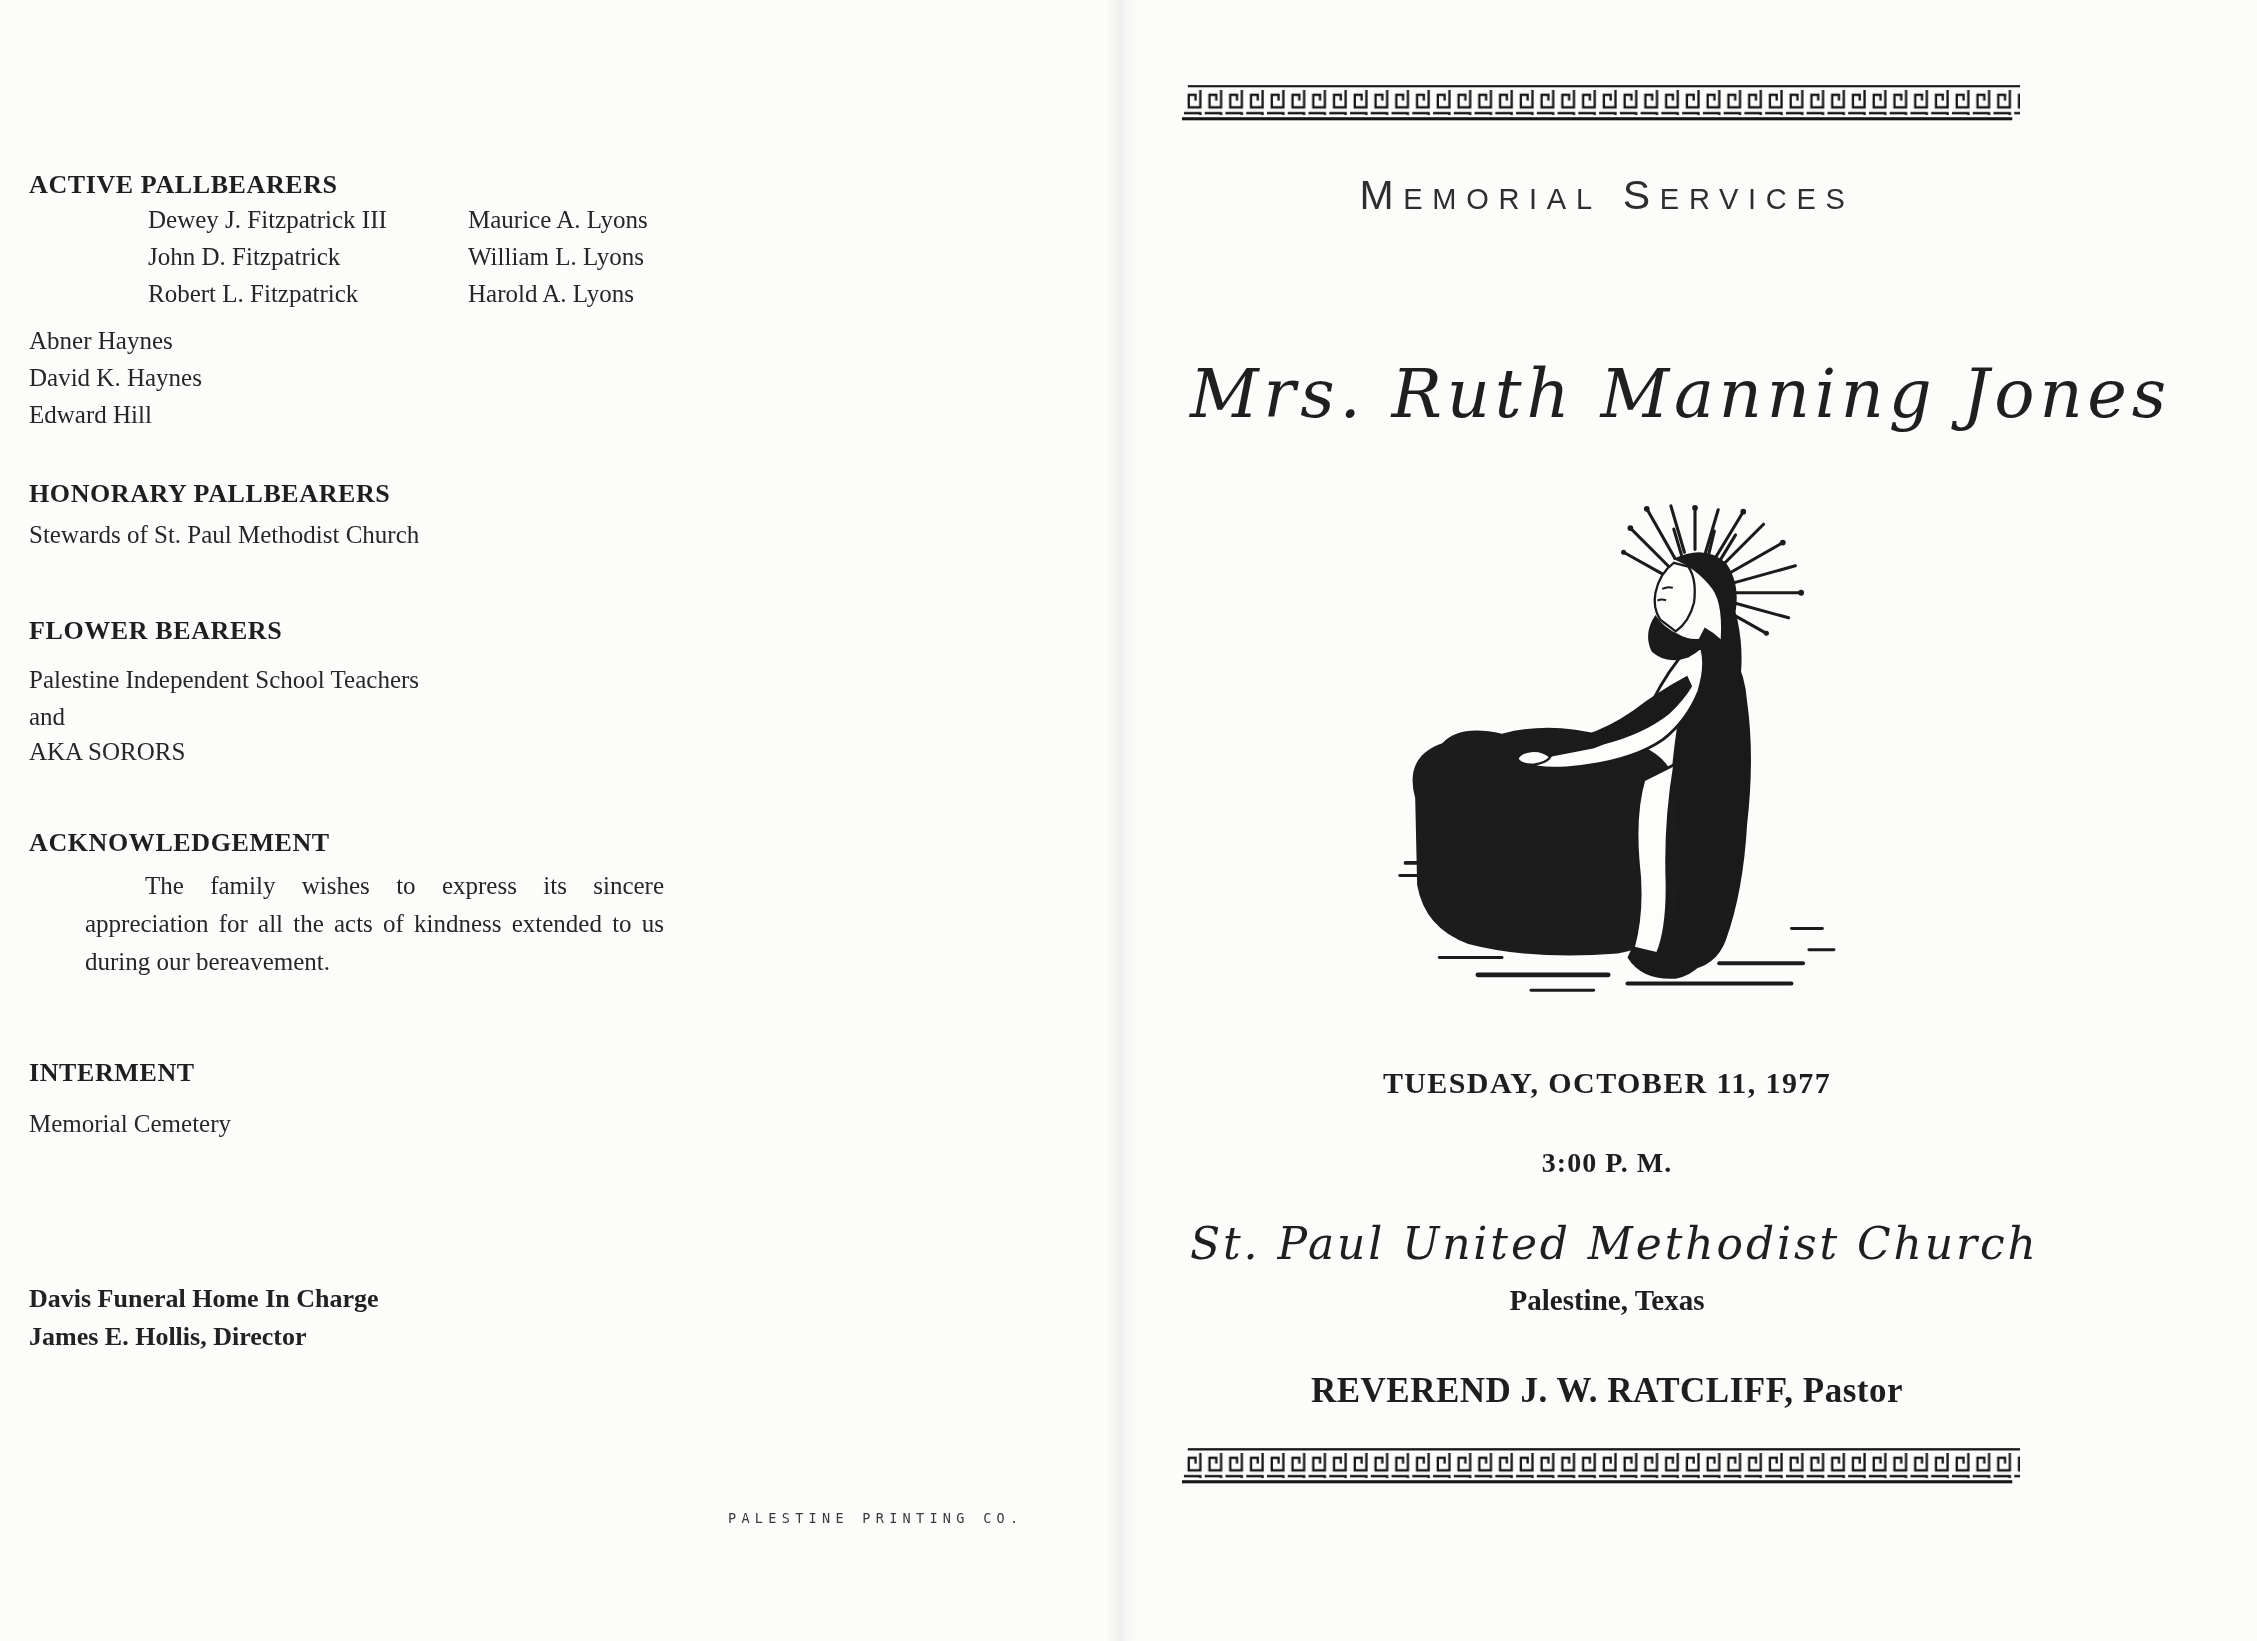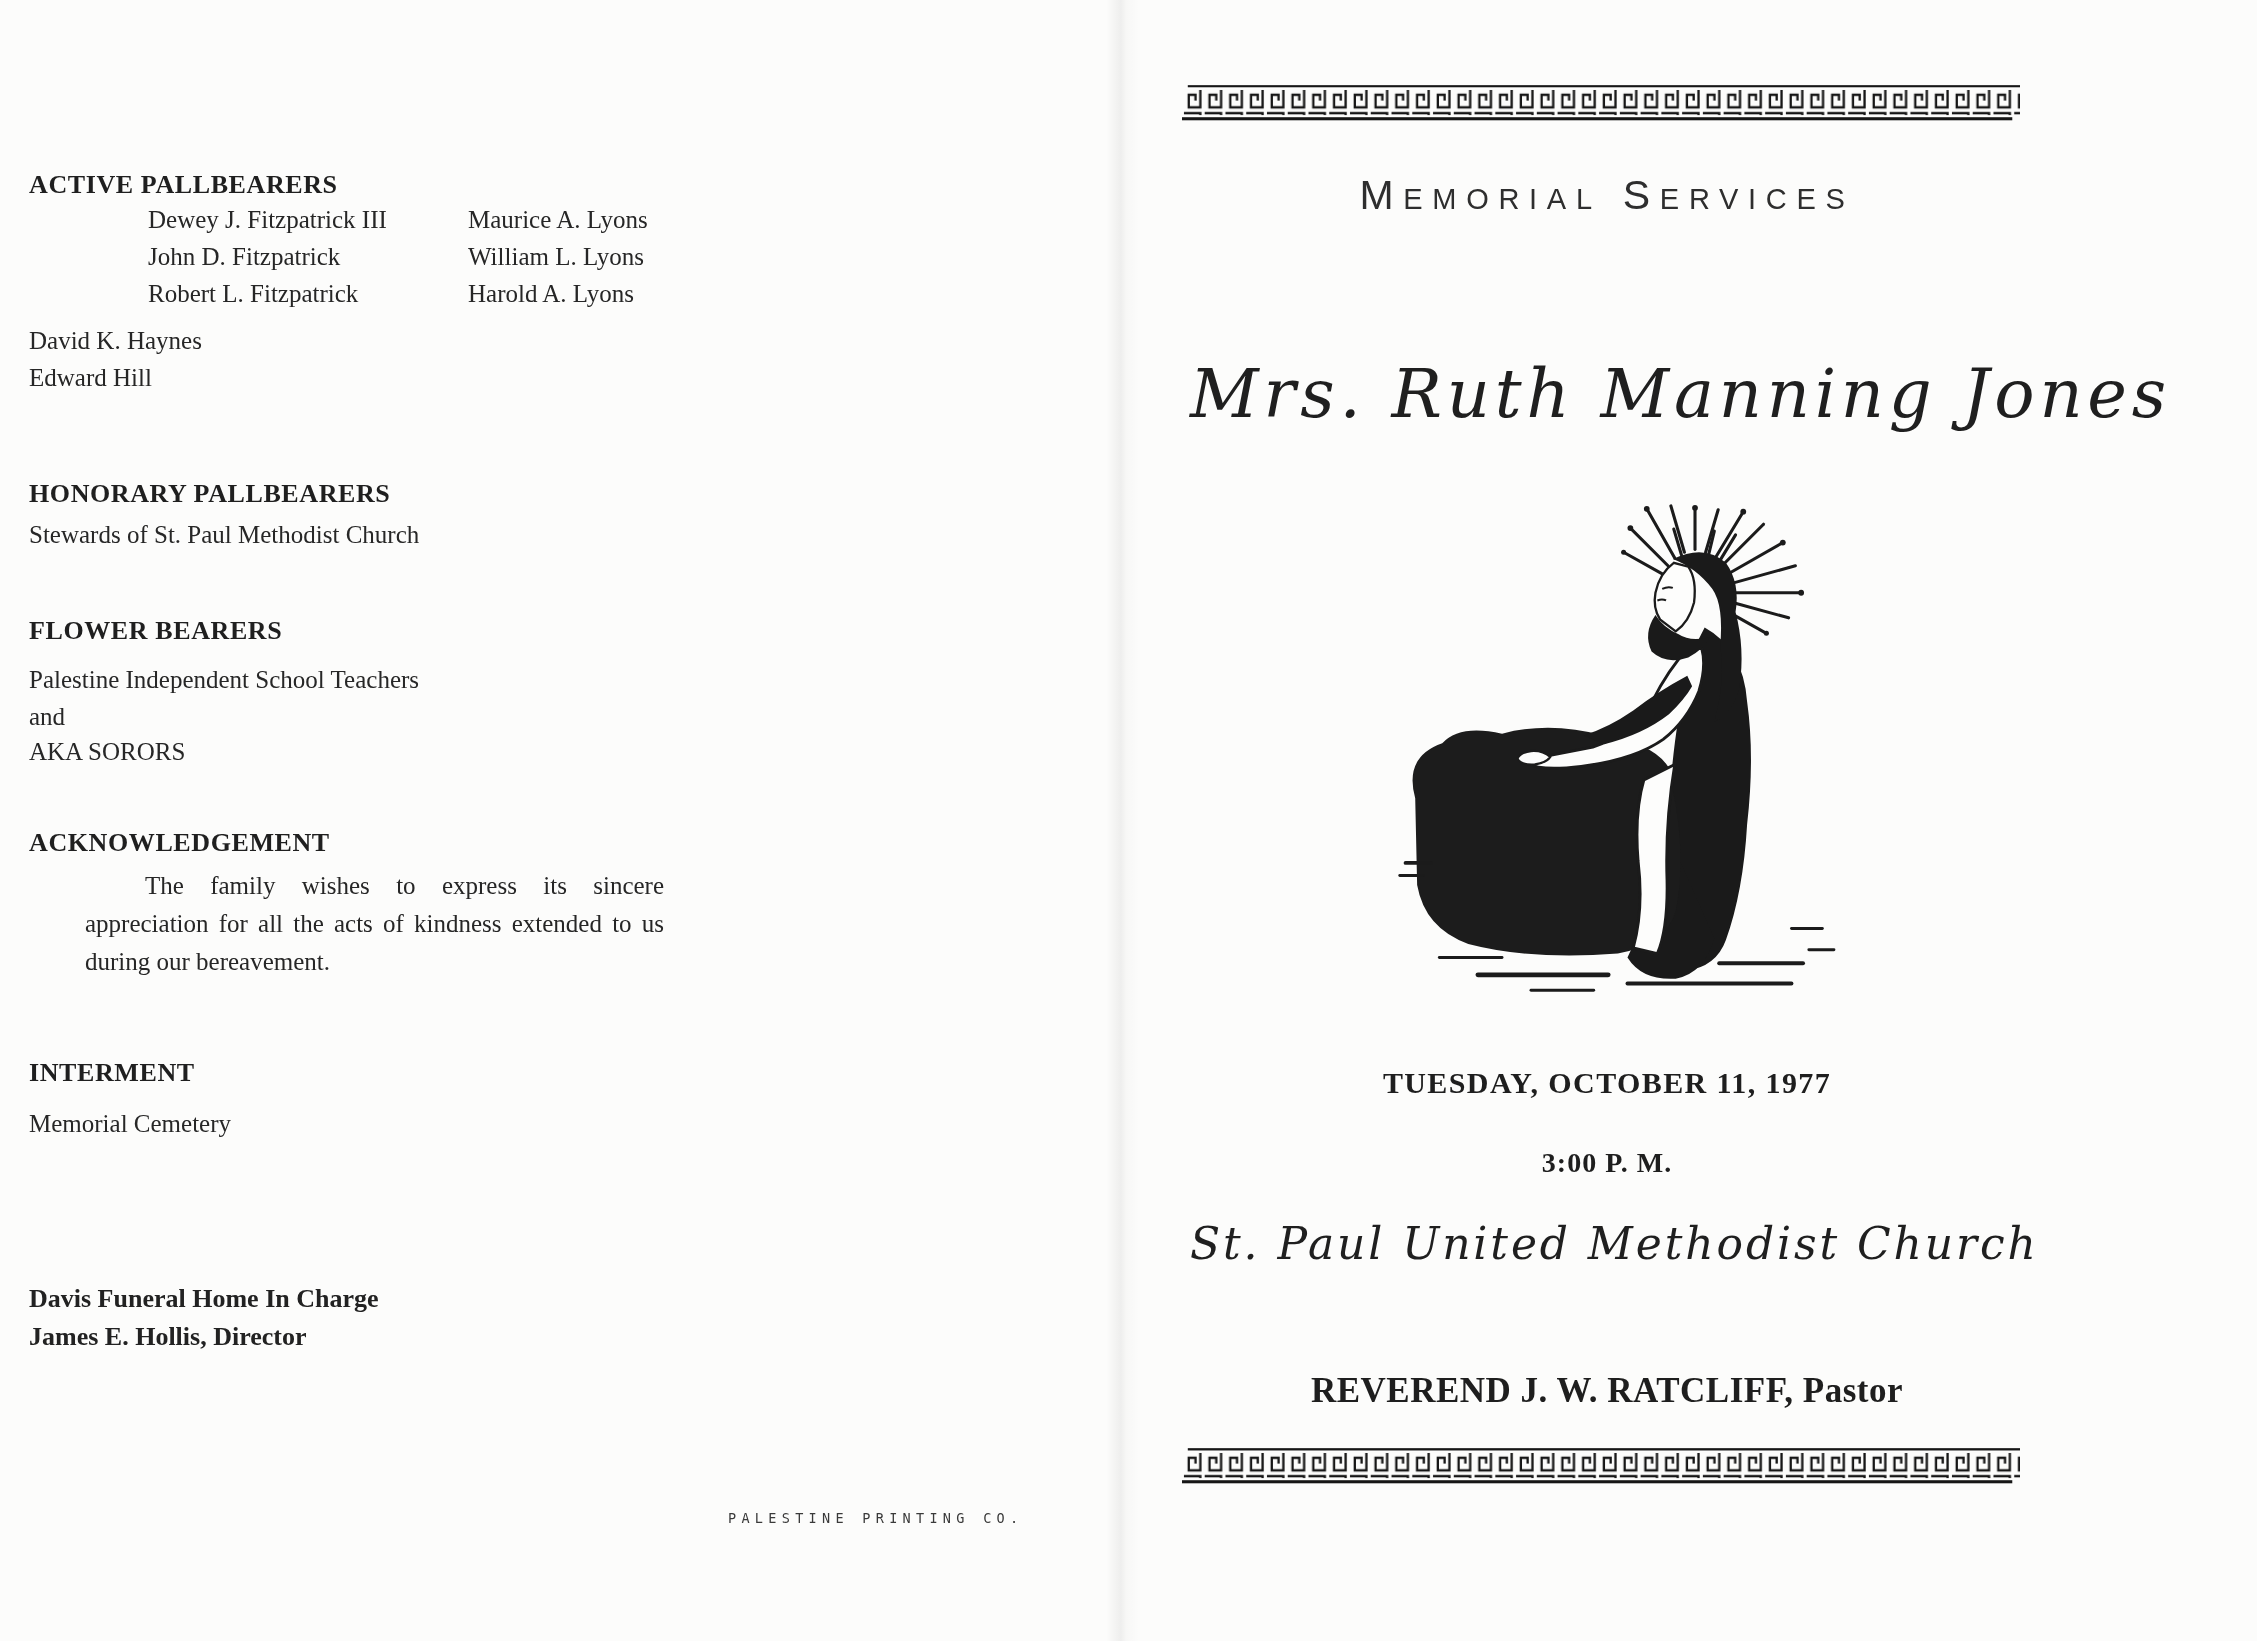--- a/index.html
+++ b/index.html
@@ -62,20 +62,21 @@
     <div>Robert L. Fitzpatrick</div>
   </div>
 
   <div class="names-col" style="left:468px;top:201px">
     <div>Maurice A. Lyons</div>
     <div>William L. Lyons</div>
     <div>Harold A. Lyons</div>
   </div>
 
   <div class="lp-center centered-names" style="top:322px">
+    <div>Abner Haynes</div>
     <div>David K. Haynes</div>
     <div>Edward Hill</div>
   </div>
 
   <div class="lp-center sec-title" style="top:479px">HONORARY PALLBEARERS</div>
   <div class="lp-center body-text" style="top:521px">Stewards of St. Paul Methodist Church</div>
 
   <div class="lp-center sec-title" style="top:616px">FLOWER BEARERS</div>
   <div class="lp-center body-text" style="top:666px">Palestine Independent School Teachers</div>
   <div class="lp-center body-text" style="top:703px">and</div>
@@ -178,20 +179,21 @@
       </g>
     </svg>
   </div>
 
   <div class="rp-center date-line" style="top:1066px">TUESDAY, OCTOBER 11, 1977</div>
 
   <div class="rp-center time-line" style="top:1147px">3:00 P. M.</div>
 
   <div class="rp-center script-line church-line" style="top:1218px">St. Paul United Methodist Church</div>
 
+  <div class="rp-center location-line" style="top:1284px">Palestine, Texas</div>
 
   <div class="rp-center officiant-line" style="top:1371px">REVEREND J. W. RATCLIFF, Pastor</div>
 
   <div class="abs" style="left:1182px;top:1448px">
     <svg width="838" height="37" viewBox="0 0 868 38" aria-hidden="true">
       <defs>
         <pattern id="gk2" width="21.5" height="26" patternUnits="userSpaceOnUse">
           <path d="M2 3 H19 V23 H7 V10 H14 V16" fill="none" stroke="#161616" stroke-width="2.4"></path>
         </pattern>
       </defs>

